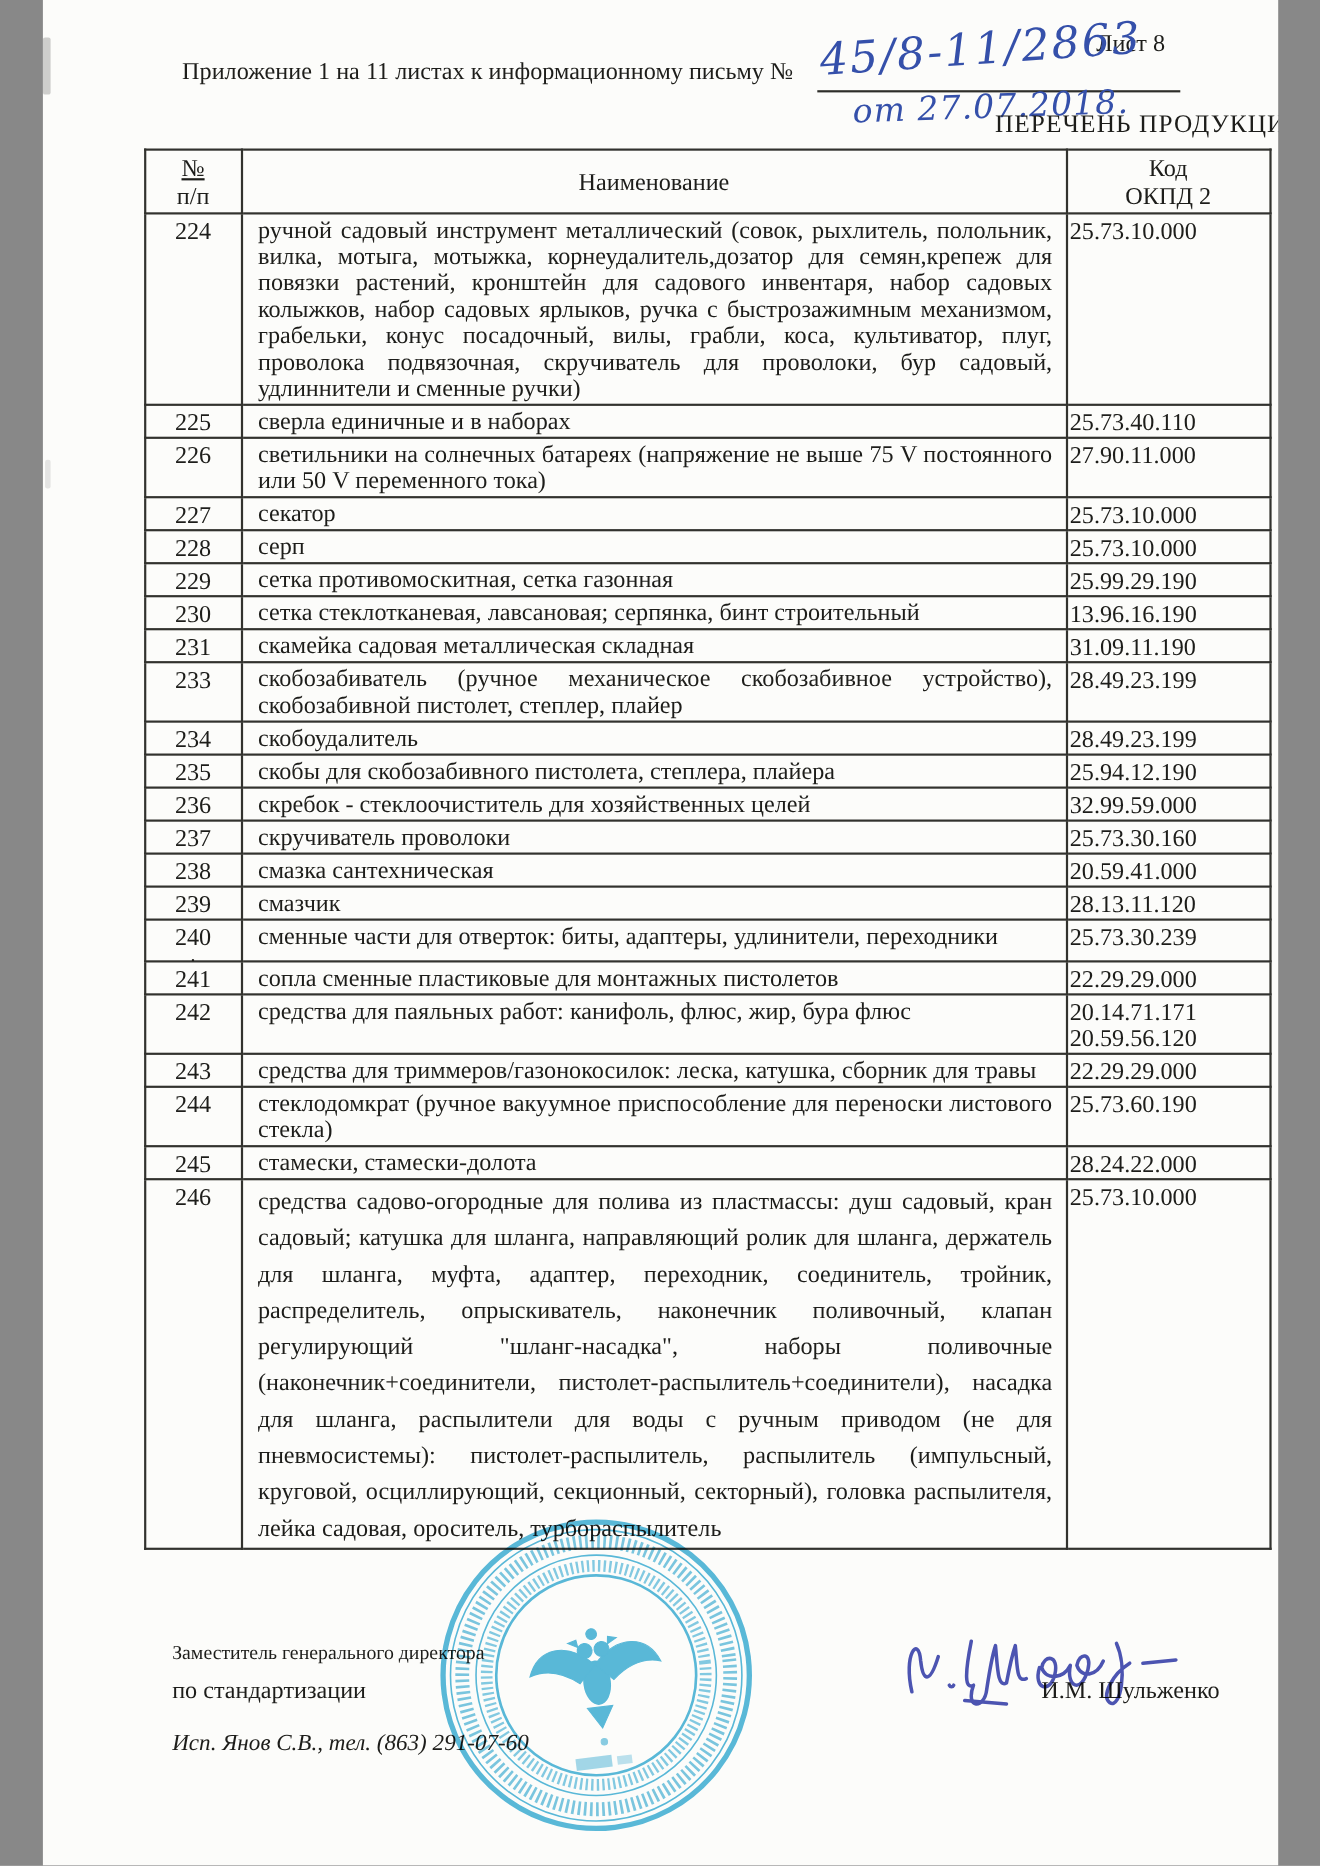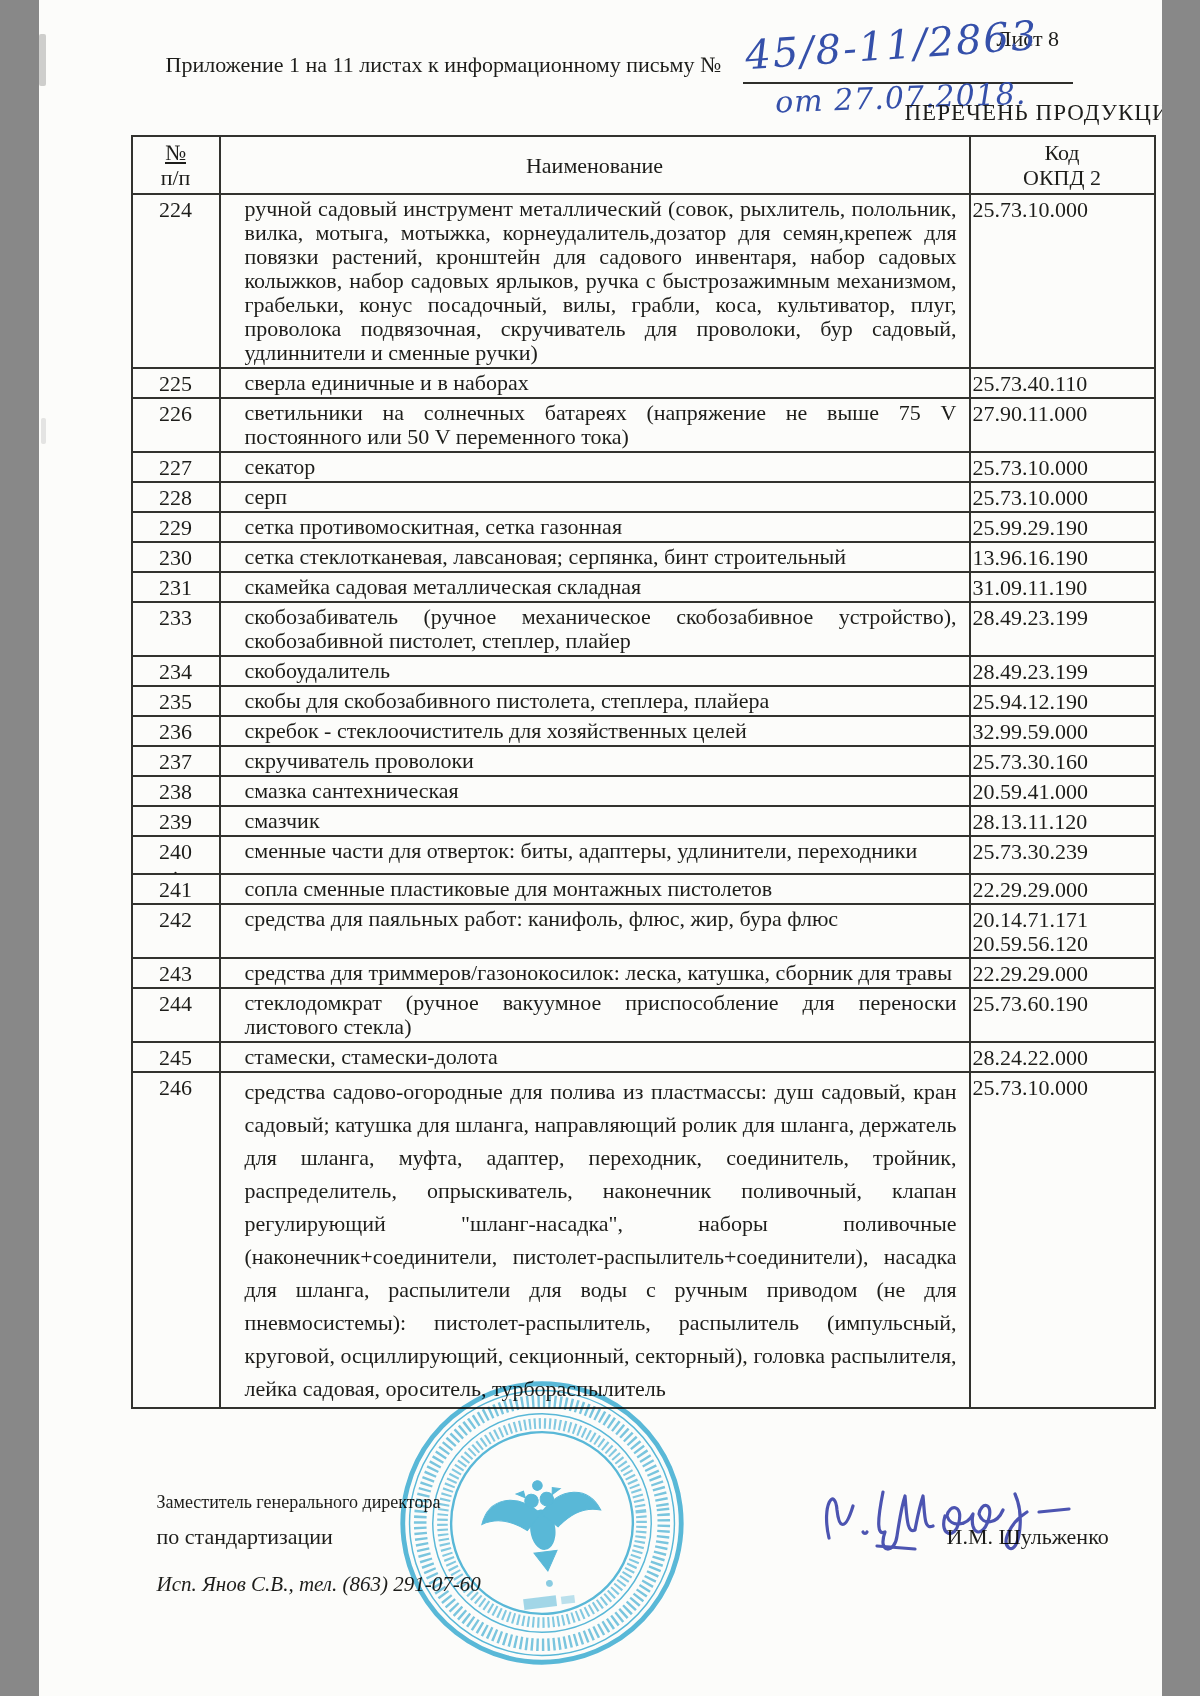--- a/index.html
+++ b/index.html
@@ -37,21 +37,21 @@
     border-collapse:collapse;table-layout:fixed;
     font-size:22px;
   }
   .product-table th,.product-table td{border:2.5px solid var(--border-black);}
   .product-table th{
     font-weight:normal;text-align:center;vertical-align:middle;
     line-height:25px;padding:3px 2px;
   }
   .num-sign{text-decoration:underline;}
   td.c-num{text-align:center;vertical-align:top;line-height:24px;padding:3px 2px 1px;}
-  td.c-name{text-align:justify;vertical-align:top;line-height:24px;padding:2px 12px 2px 24px;}
+  td.c-name{text-align:justify;vertical-align:top;line-height:24px;padding:2px 12px 2px 14px;}
   td.c-code{text-align:left;vertical-align:top;line-height:24px;padding:3px 2px 1px;white-space:pre-line;}
   tbody tr:last-child td.c-name{line-height:33px;}
   .num-note{font-size:18px;line-height:8px;}
 
   .footer-pos1{position:absolute;left:118px;top:1492px;font-size:18px;}
   .footer-pos2{position:absolute;left:118px;top:1524px;font-size:22px;text-align:center;}
   .signer-name{position:absolute;left:908px;top:1524px;font-size:22px;}
   .executor-line{position:absolute;left:118px;top:1572px;font-size:21px;font-style:italic;}
 
   .stamp{

